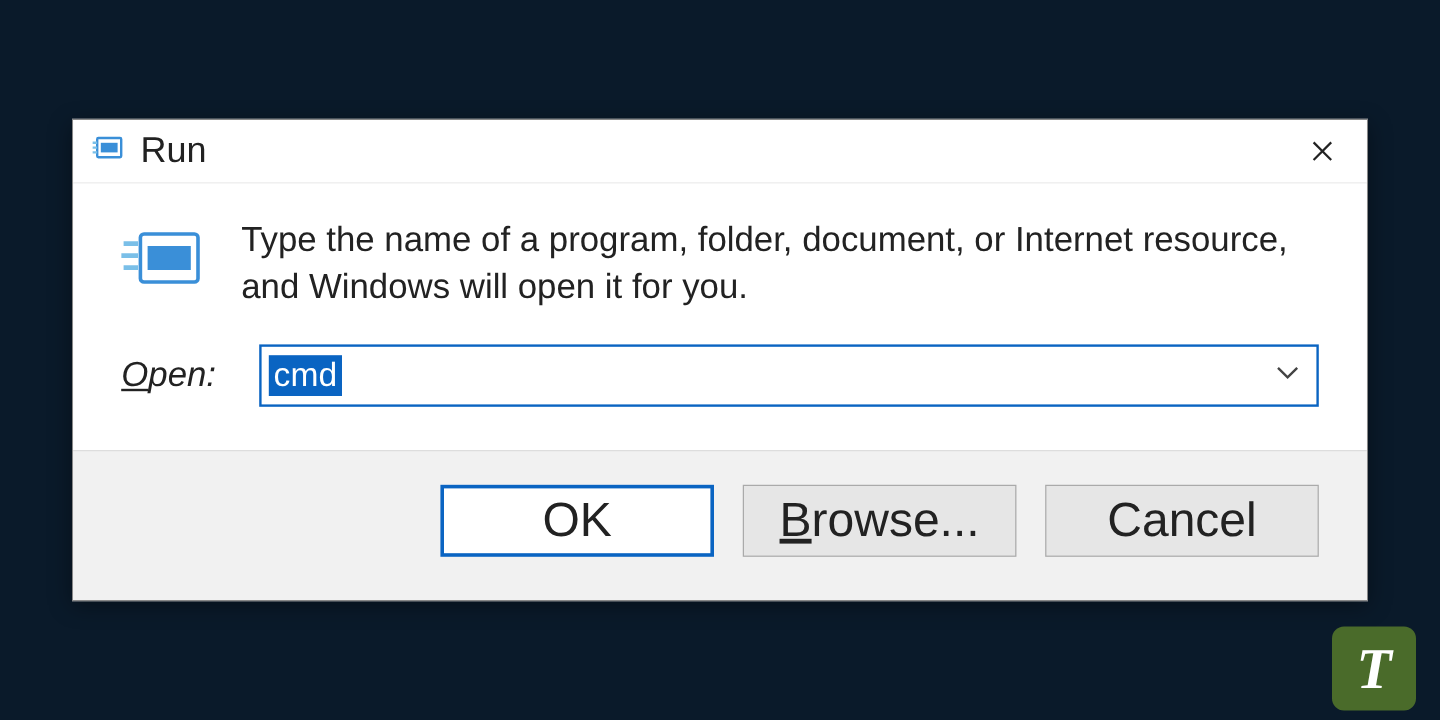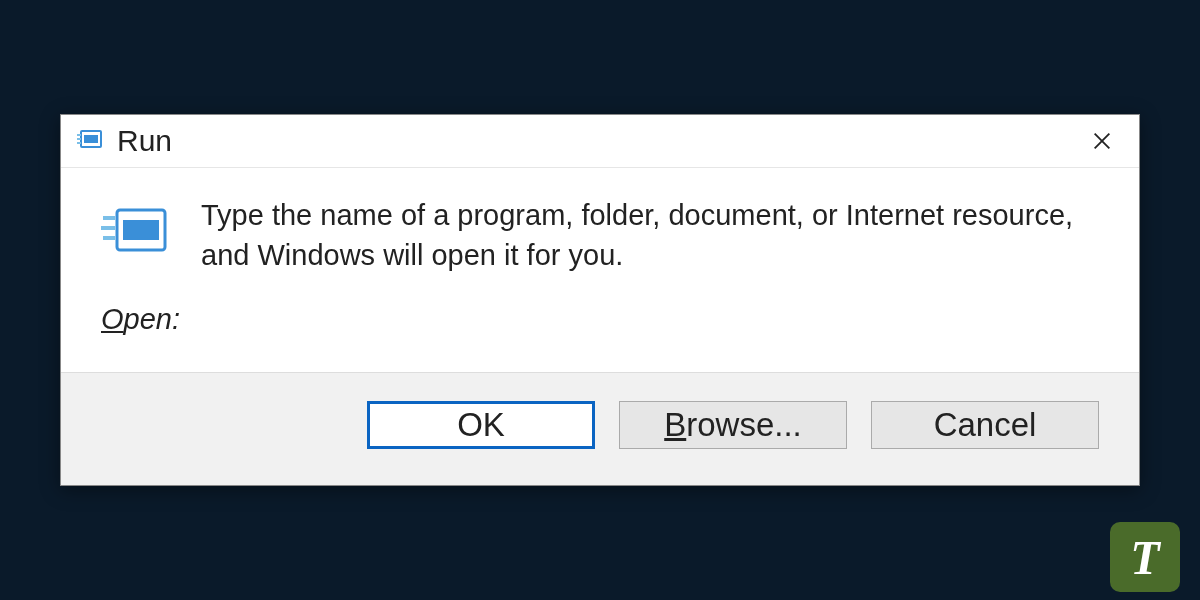--- a/index.html
+++ b/index.html
@@ -118,22 +118,22 @@
     .button-bar {
       background: #f1f1f1;
       border-top: 1px solid #ddd;
       padding: 28px 40px 36px 40px;
       display: flex;
       justify-content: flex-end;
       gap: 24px;
     }
     .btn {
       width: 228px;
-      height: 48px;
-      font-size: 33px;
+      height: 60px;
+      font-size: 40px;
       background: #e6e6e6;
       border: 1px solid #aaa;
       display: flex;
       align-items: center;
       justify-content: center;
       cursor: pointer;
       color: #222;
     }
     .btn.primary {
       background: #ffffff;
@@ -195,20 +195,28 @@
           <line x1="2" y1="16" x2="14" y2="16" stroke="#7abfe8" stroke-width="4"></line>
           <line x1="0" y1="26" x2="14" y2="26" stroke="#7abfe8" stroke-width="4"></line>
           <line x1="2" y1="36" x2="14" y2="36" stroke="#7abfe8" stroke-width="4"></line>
         </svg>
       </span>
       <div class="desc-text">Type the name of a program, folder, document, or Internet resource, and Windows will open it for you.</div>
     </div>
 
     <div class="open-row">
       <div class="open-label"><span class="ul">O</span><span>pen:</span></div>
+      <div class="combo">
+        <span class="combo-value">cmd</span>
+        <span class="combo-chevron">
+          <svg width="20" height="14" viewBox="0 0 20 14">
+            <polyline points="2,3 10,11 18,3" fill="none" stroke="#444" stroke-width="2"></polyline>
+          </svg>
+        </span>
+      </div>
     </div>
   </div>
 
   <div class="button-bar">
     <div class="btn primary">
       <span>OK</span>
     </div>
     <div class="btn">
       <span><span class="ul">B</span><span>rowse...</span></span>
     </div>

